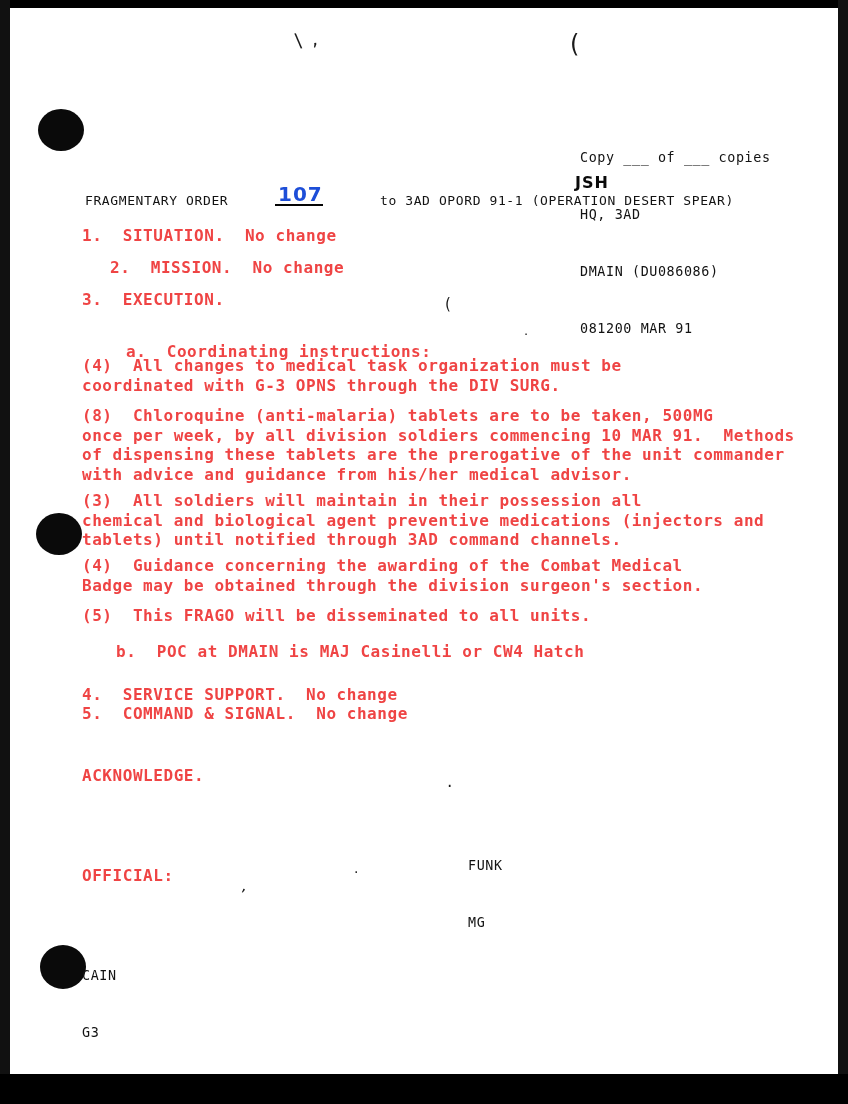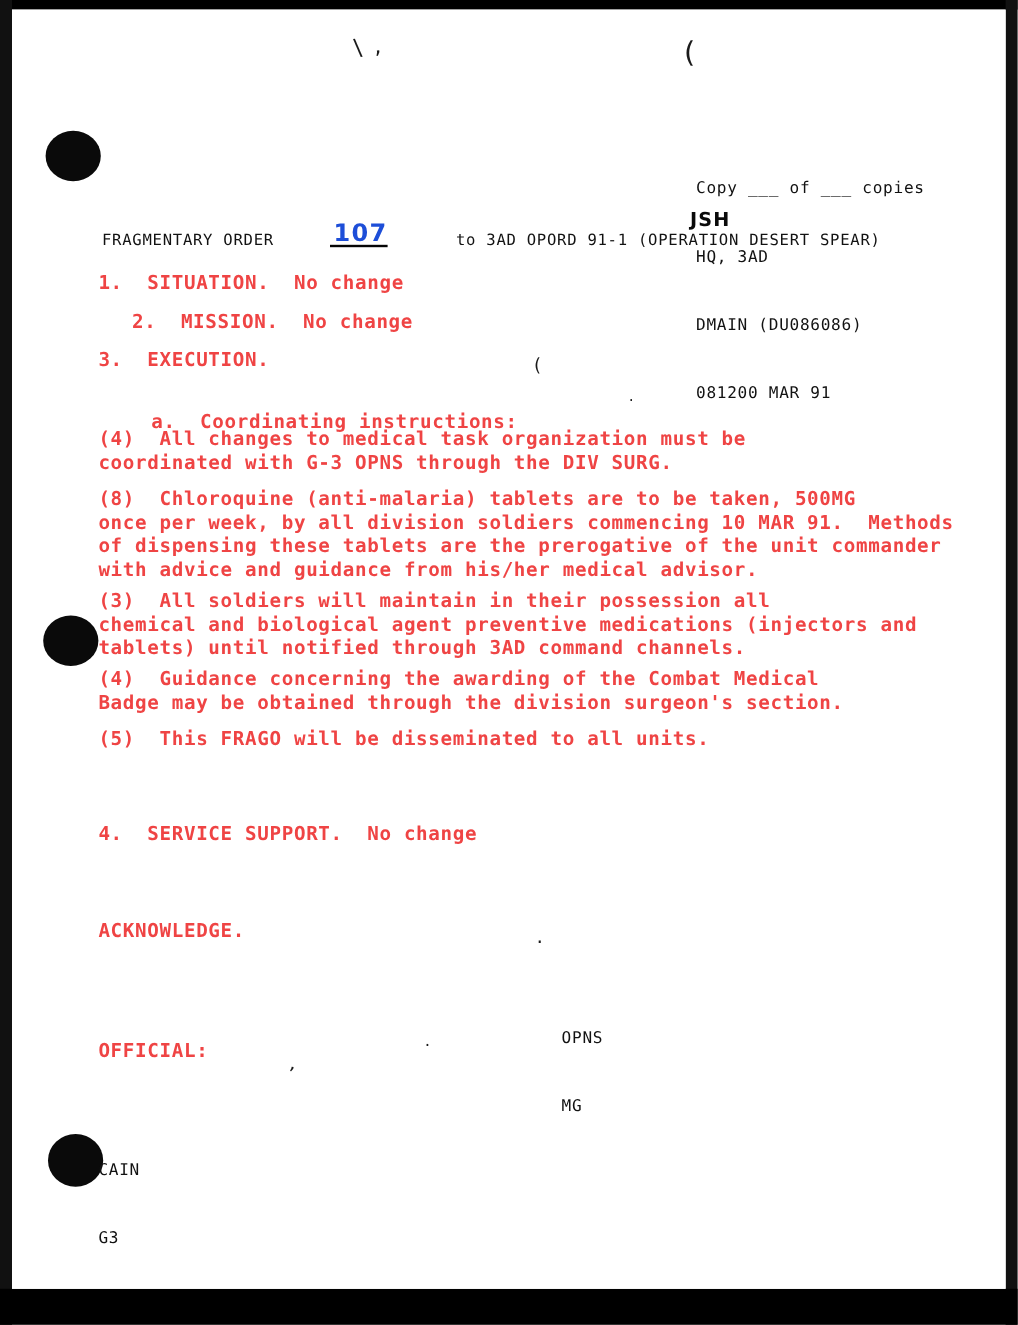--- a/index.html
+++ b/index.html
@@ -197,26 +197,28 @@
     <div class="para" style="left:72px; top:398px;">(8)  Chloroquine (anti-malaria) tablets are to be taken, 500MG
 once per week, by all division soldiers commencing 10 MAR 91.  Methods
 of dispensing these tablets are the prerogative of the unit commander
 with advice and guidance from his/her medical advisor.</div>
     <div class="para" style="left:72px; top:483px;">(3)  All soldiers will maintain in their possession all
 chemical and biological agent preventive medications (injectors and
 tablets) until notified through 3AD command channels.</div>
     <div class="para" style="left:72px; top:548px;">(4)  Guidance concerning the awarding of the Combat Medical
 Badge may be obtained through the division surgeon's section.</div>
     <div class="para" style="left:72px; top:598px;text-align:center;">(5)  This FRAGO will be disseminated to all units.</div>
+    <div class="para" style="left:106px; top:634px;">b.  POC at DMAIN is MAJ Casinelli or CW4 Hatch</div>
     <div class="para" style="left:72px; top:664px;margin-top:13px;">4.  SERVICE SUPPORT.  No change</div>
+    <div class="para" style="left:72px; top:696px;">5.  COMMAND &amp; SIGNAL.  No change</div>
     <div class="para" style="left:72px; top:758px;">ACKNOWLEDGE.</div>
     <div class="para" style="left:72px; top:858px;">OFFICIAL:</div>
 
     <div class="sig-block">
-      <div>OPNS</div>
+      <div>FUNK</div>
       <div>MG</div>
     </div>
 
     <div class="foot-block">
       <div>CAIN</div>
       <div>G3</div>
     </div>
 
   </div>
 </div>

